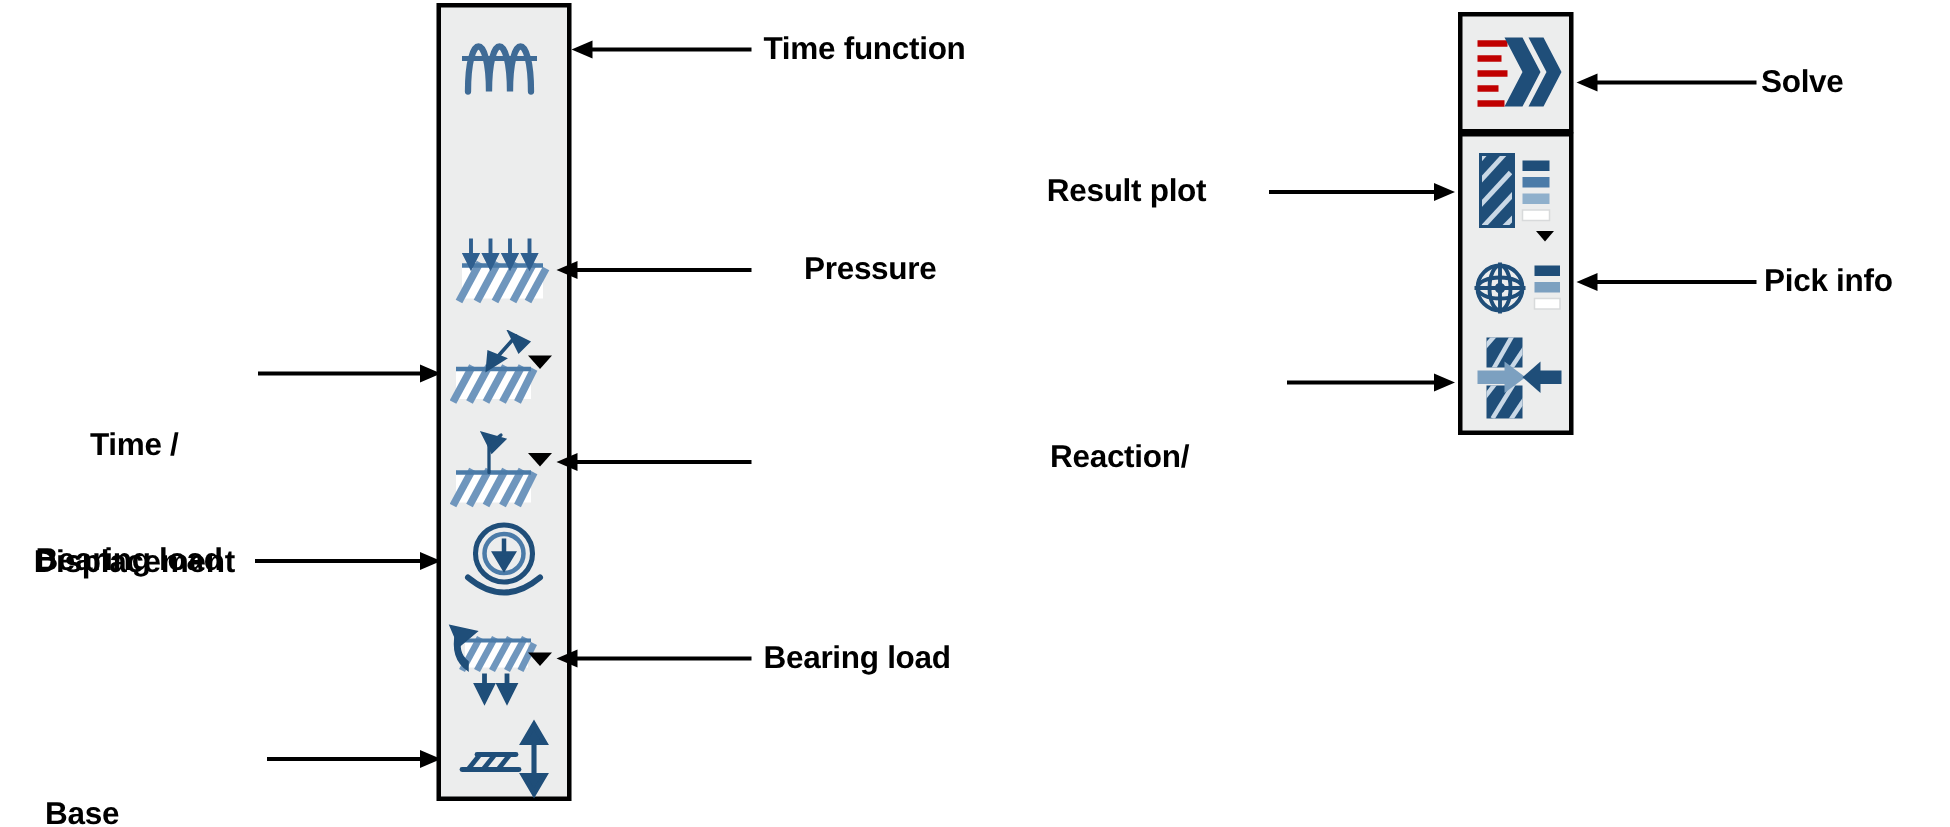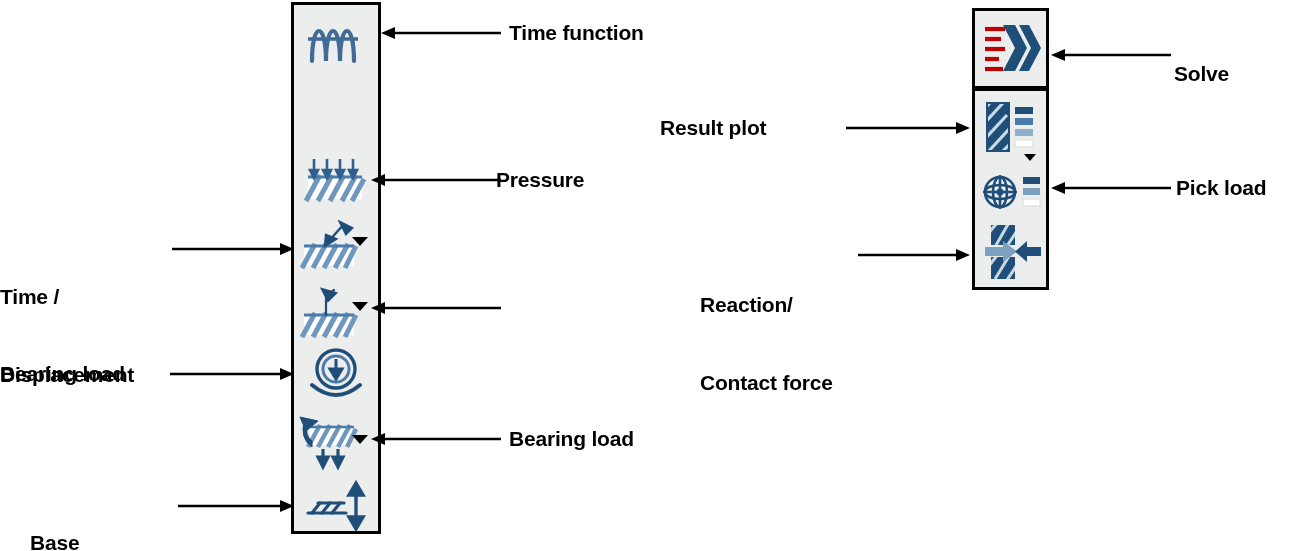--- a/index.html
+++ b/index.html
@@ -76,21 +76,21 @@
   .label {
     position: absolute;
     font-family: "Liberation Sans", sans-serif;
     font-weight: bold;
     font-size: 21px;
     line-height: 26px;
     color: #000000;
     white-space: pre;
     letter-spacing: -0.2px;
   }
-  .label.right-align { text-align: left; }
+  .label.right-align { text-align: center; }
   .label.left-align  { text-align: left; }
   .label.center-align{ text-align: left; }
 
   
   .leader {
     position: absolute;
     height: 20px;
   }
   .leader svg { display: block; overflow: visible; }
 </style>
@@ -348,21 +348,21 @@
     </svg>
   </div>
   <div class="label left-align" style="left:509px; top:20px;">Time function</div>
 
   <div class="leader" style="left:371px; top:170px; width:130px;">
     <svg width="130" height="20" viewBox="0 0 130 20">
       <line x1="12" y1="10" x2="130" y2="10" stroke="#000" stroke-width="2.6"></line>
       <polygon points="0,10 14,4 14,16" fill="#000"></polygon>
     </svg>
   </div>
-  <div class="label left-align" style="left:496px; top:167px;">Pressure</div>
+  <div class="label left-align" style="left:536px; top:167px;">Pressure</div>
 
   <div class="label right-align" style="left:0px; top:232px; width:179px;">
     <div>Time /</div>
     <div>Displacement</div>
   </div>
   <div class="leader" style="left:172px; top:239px; width:122px;">
     <svg width="122" height="20" viewBox="0 0 122 20">
       <line x1="0" y1="10" x2="110" y2="10" stroke="#000" stroke-width="2.6"></line>
       <polygon points="122,10 108,4 108,16" fill="#000"></polygon>
     </svg>
@@ -401,41 +401,40 @@
       <polygon points="116,10 102,4 102,16" fill="#000"></polygon>
     </svg>
   </div>
 
   <div class="leader" style="left:1051px; top:45px; width:120px;">
     <svg width="120" height="20" viewBox="0 0 120 20">
       <line x1="12" y1="10" x2="120" y2="10" stroke="#000" stroke-width="2.6"></line>
       <polygon points="0,10 14,4 14,16" fill="#000"></polygon>
     </svg>
   </div>
-  <div class="label left-align" style="left:1174px; top:42px;margin-top:19px;">Solve</div>
+  <div class="label left-align" style="left:1174px; top:42px;">Solve</div>
 
   <div class="label right-align" style="left:660px; top:115px; width:182px;">Result plot</div>
   <div class="leader" style="left:846px; top:118px; width:124px;">
     <svg width="124" height="20" viewBox="0 0 124 20">
       <line x1="0" y1="10" x2="112" y2="10" stroke="#000" stroke-width="2.6"></line>
       <polygon points="124,10 110,4 110,16" fill="#000"></polygon>
     </svg>
   </div>
 
   <div class="leader" style="left:1051px; top:178px; width:120px;">
     <svg width="120" height="20" viewBox="0 0 120 20">
       <line x1="12" y1="10" x2="120" y2="10" stroke="#000" stroke-width="2.6"></line>
       <polygon points="0,10 14,4 14,16" fill="#000"></polygon>
     </svg>
   </div>
-  <div class="label left-align" style="left:1176px; top:175px;">Pick load</div>
+  <div class="label left-align" style="left:1176px; top:175px;">Pick info</div>
 
   <div class="label center-align" style="left:700px; top:240px; width:180px;">
     <div>Reaction/</div>
-    <div>Contact force</div>
   </div>
   <div class="leader" style="left:858px; top:245px; width:112px;">
     <svg width="112" height="20" viewBox="0 0 112 20">
       <line x1="0" y1="10" x2="100" y2="10" stroke="#000" stroke-width="2.6"></line>
       <polygon points="112,10 98,4 98,16" fill="#000"></polygon>
     </svg>
   </div>
 
 </div>
 

